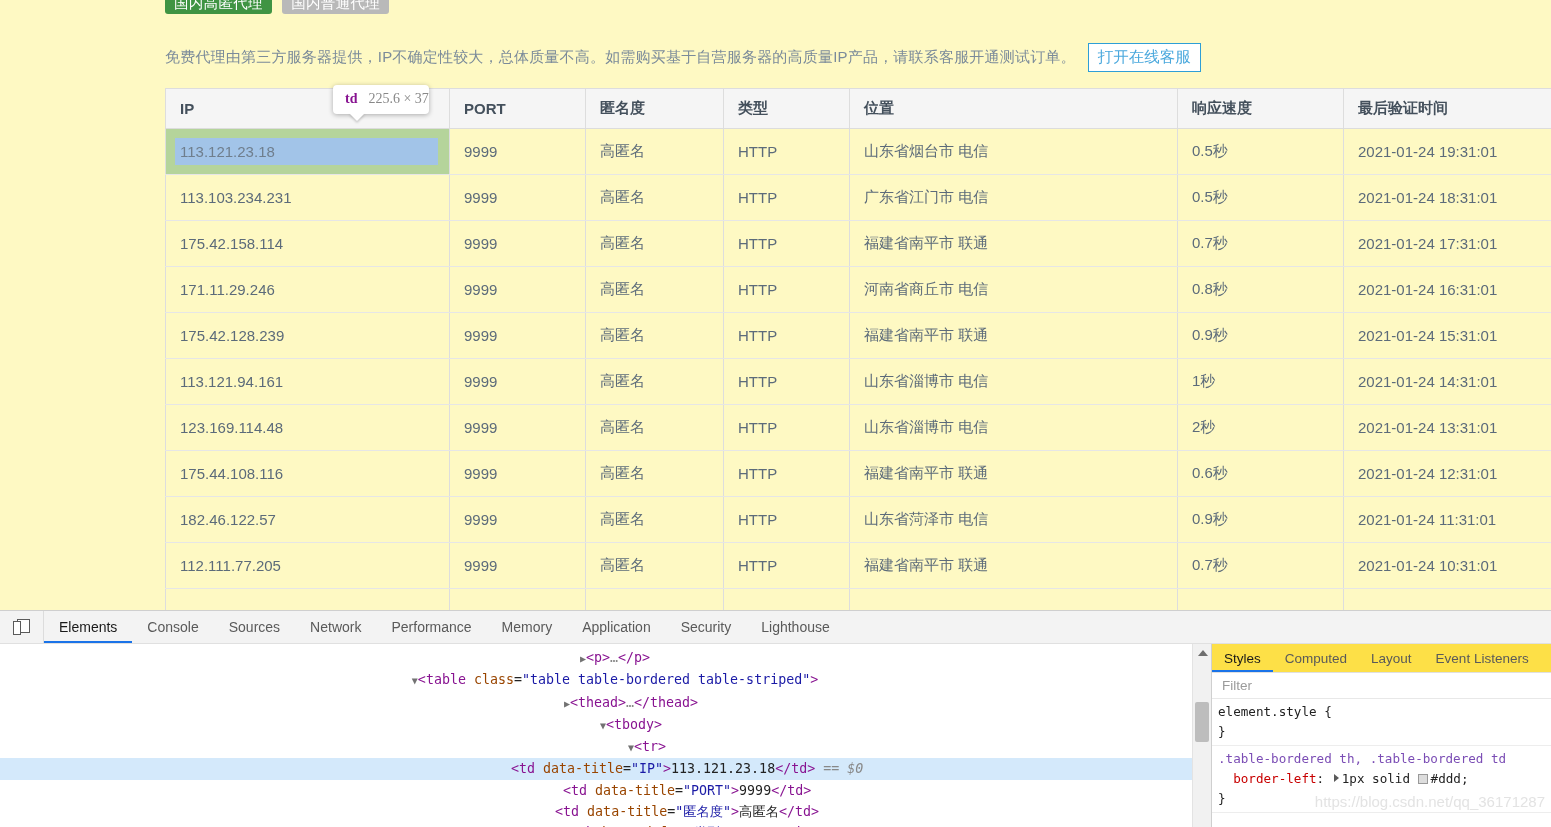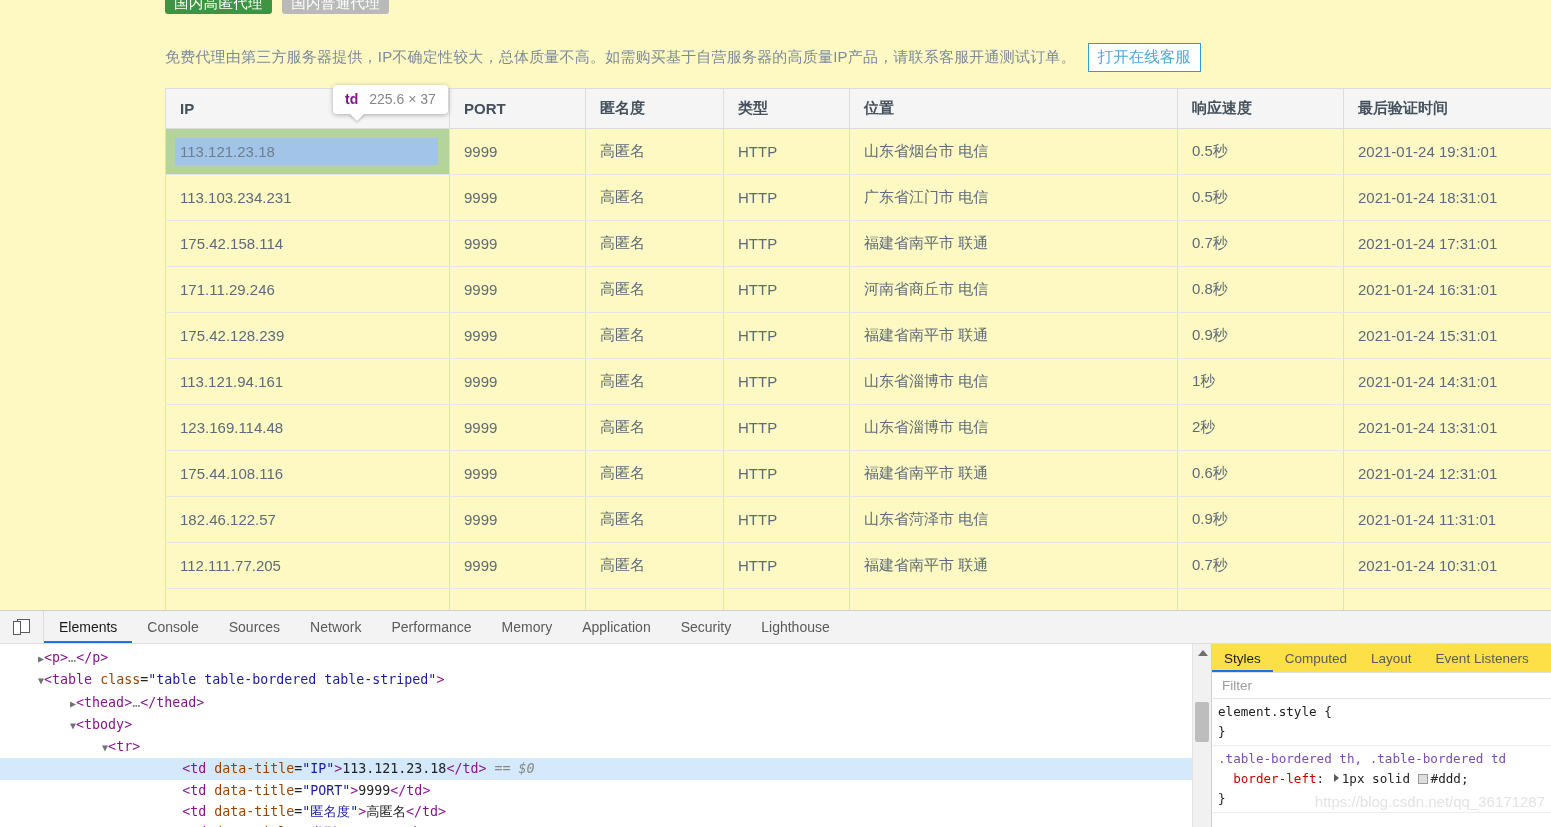--- a/index.html
+++ b/index.html
@@ -122,24 +122,25 @@
     z-index: 3;
   }
 
   
   .inspect-tip {
     position: absolute;
     left: 168px; top: 85px;
     background: #ffffff;
     border-radius: 4px;
     box-shadow: 0 1px 5px rgba(0,0,0,0.30);
-    padding: 6px 12px 7px 12px;
+    padding: 6px 0 7px 12px;
     font-size: 14px;
     z-index: 20;
     white-space: nowrap;
+    font-family: Liberation Serif, serif;
   }
   .inspect-tip .tag { color: #881391; font-weight: bold; }
   .inspect-tip .dims { color: #888; margin-left: 11px; }
   .inspect-tip:after {
     content: "";
     position: absolute;
     left: 16px; bottom: -7px;
     border-left: 8px solid transparent;
     border-right: 8px solid transparent;
     border-top: 8px solid #ffffff;
@@ -189,20 +190,21 @@
 
   .dt-body { display: flex; height: 184px; }
 
   
   .dom-pane {
     width: 1192px;
     position: relative;
     overflow: hidden;
     background: #fff;
     padding-top: 3px;
+    text-align: center;
   }
   .dom-line {
     font-family: "DejaVu Sans Mono", "Liberation Mono", monospace;
     font-size: 13.3px;
     line-height: 21.3px;
     color: #222;
     white-space: pre;
     padding-left: 6px;
   }
   .dom-line.sel { background: #d4e9fb; }

